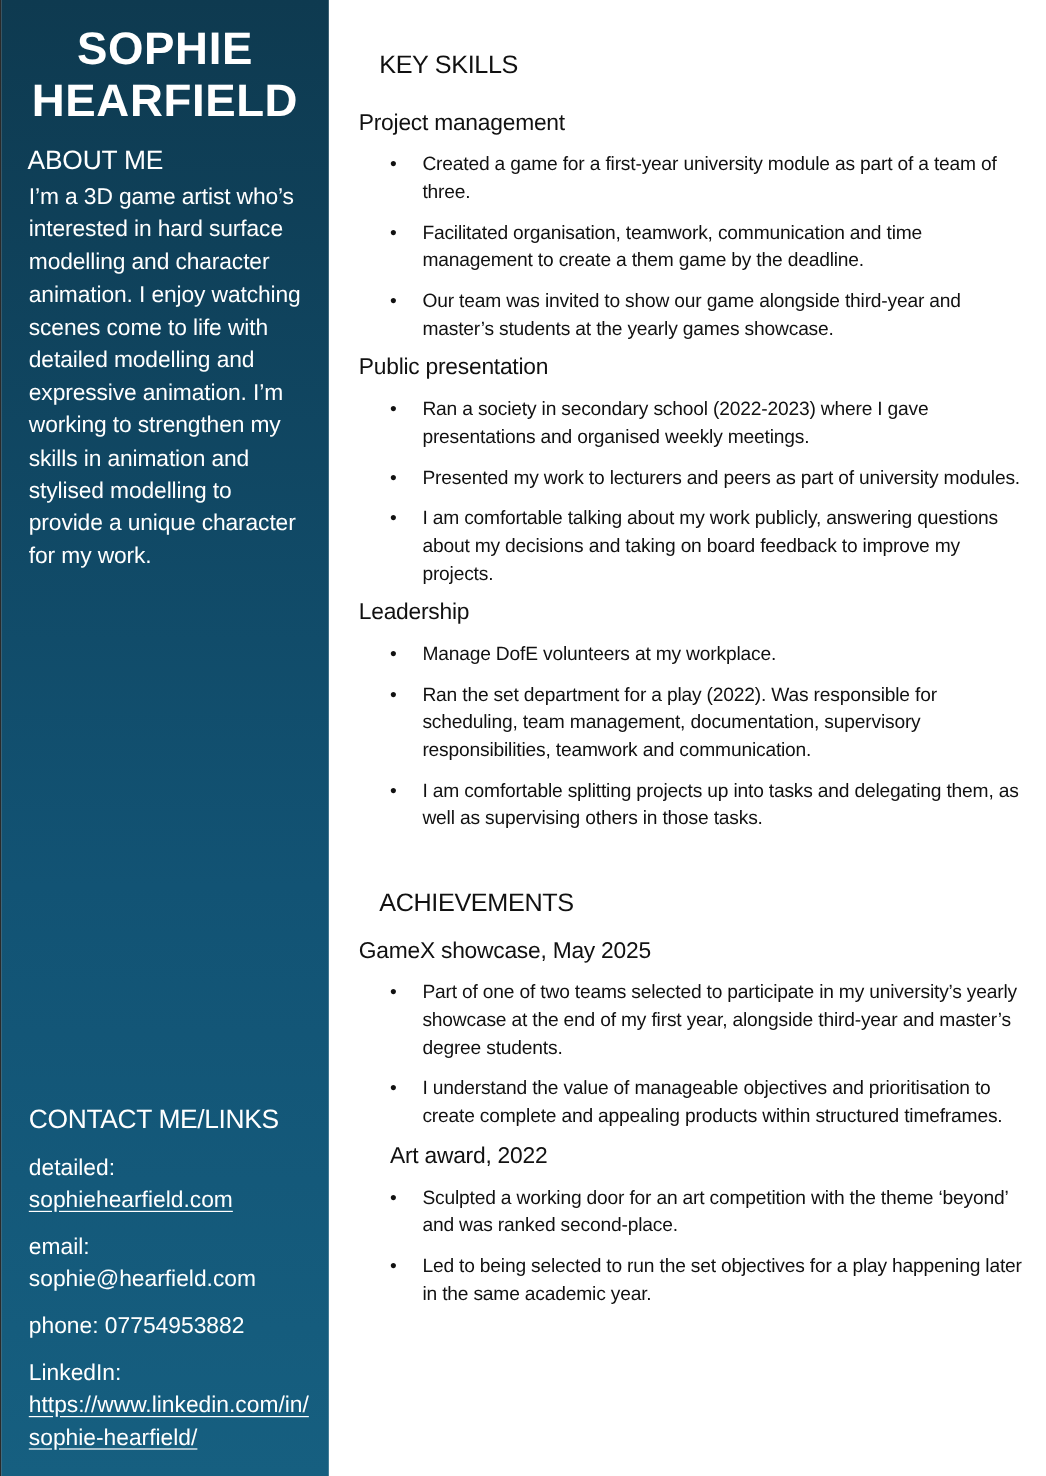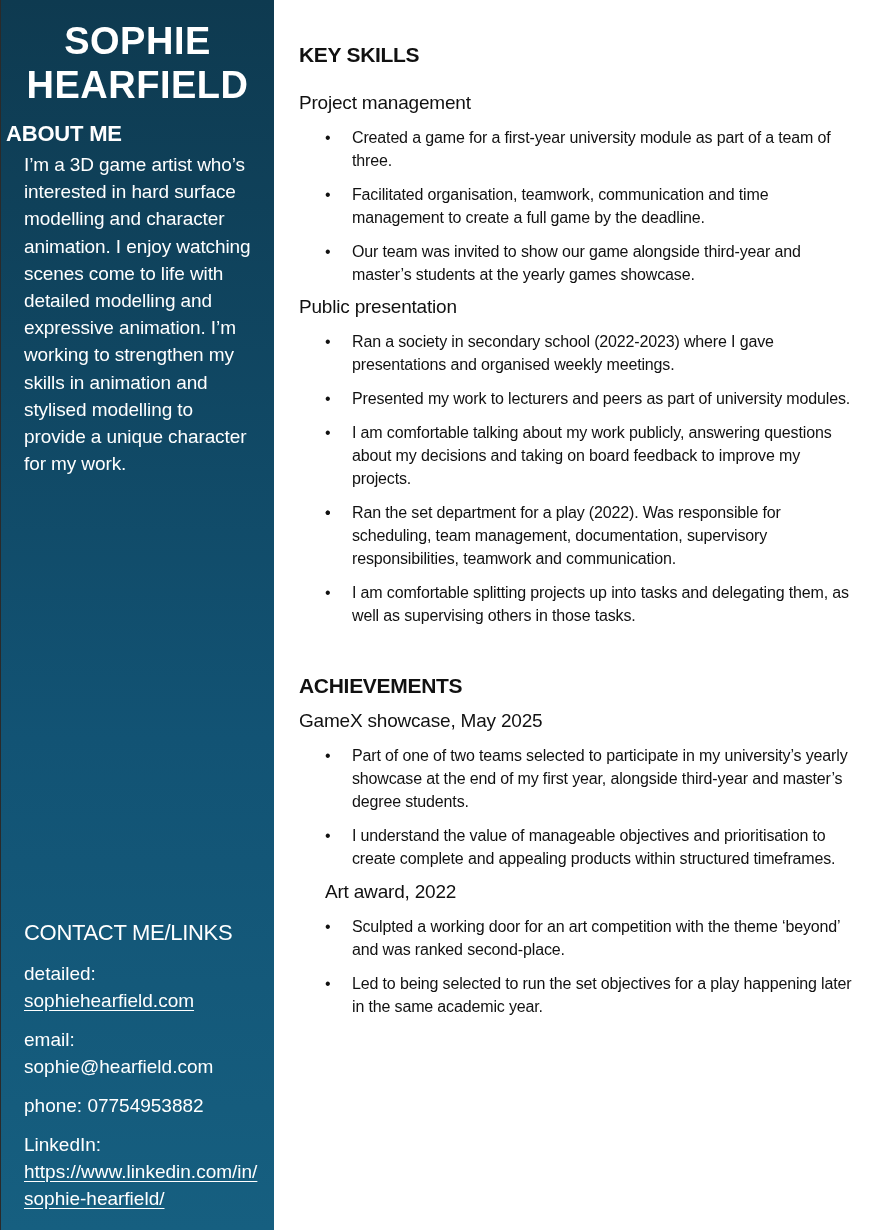--- a/index.html
+++ b/index.html
@@ -32,23 +32,23 @@
       font-size: 38px;
       line-height: 44px;
       letter-spacing: 0.5px;
       padding-top: 19px;
       margin: 0;
     }
     .name span { display: block; }
     .about-heading {
       font-size: 22px;
       margin: 0;
-      padding-left: 5px;
+      padding-left: 22px;
       margin-top: 14px;
-      font-weight: bold;
+      font-weight: normal;
       letter-spacing: -0.2px;
     }
     .about-text {
       font-size: 19px;
       line-height: 27.2px;
       padding-left: 23px;
       padding-right: 18px;
       margin-top: 4px;
       letter-spacing: -0.1px;
     }
@@ -78,22 +78,22 @@
     }
     .main {
       flex: 1;
       padding-left: 25px;
       padding-right: 20px;
       font-family: "Liberation Sans", sans-serif;
       color: #111111;
     }
     .section-heading {
       font-size: 21px;
-      font-weight: bold;
-      margin: 0;
+      font-weight: normal;
+      margin: 17px;
       letter-spacing: -0.3px;
     }
     .sub-heading {
       font-size: 19px;
       font-weight: normal;
       margin: 0;
       letter-spacing: -0.2px;
     }
     ul.bullets {
       list-style: none;
@@ -154,35 +154,36 @@
     </div>
   </aside>
 
   <main class="main">
     <h2 id="skills-heading" class="section-heading">KEY SKILLS</h2>
     <div id="skills-container">
         <div class="skill-group first">
           <h3 class="sub-heading">Project management</h3>
           <ul class="bullets">
             <li><span class="bullet-dot">•</span><span>Created a game for a first-year university module as part of a team of three.</span></li>
-            <li><span class="bullet-dot">•</span><span>Facilitated organisation, teamwork, communication and time management to create a full game by the deadline.</span></li>
+            <li><span class="bullet-dot">•</span><span>Facilitated organisation, teamwork, communication and time management to create a them game by the deadline.</span></li>
             <li><span class="bullet-dot">•</span><span>Our team was invited to show our game alongside third-year and master’s students at the yearly games showcase.</span></li>
           </ul>
         </div>
         <div class="skill-group">
           <h3 class="sub-heading after">Public presentation</h3>
           <ul class="bullets">
             <li><span class="bullet-dot">•</span><span>Ran a society in secondary school (2022-2023) where I gave presentations and organised weekly meetings.</span></li>
             <li><span class="bullet-dot">•</span><span>Presented my work to lecturers and peers as part of university modules.</span></li>
             <li><span class="bullet-dot">•</span><span>I am comfortable talking about my work publicly, answering questions about my decisions and taking on board feedback to improve my projects.</span></li>
           </ul>
         </div>
         <div class="skill-group">
-          <ul class="bullets">
-            <li><span class="bullet-dot">•</span></li>
+          <h3 class="sub-heading after">Leadership</h3>
+          <ul class="bullets">
+            <li><span class="bullet-dot">•</span><span>Manage DofE volunteers at my workplace.</span></li>
             <li><span class="bullet-dot">•</span><span>Ran the set department for a play (2022). Was responsible for scheduling, team management, documentation, supervisory responsibilities, teamwork and communication.</span></li>
             <li><span class="bullet-dot">•</span><span>I am comfortable splitting projects up into tasks and delegating them, as well as supervising others in those tasks.</span></li>
           </ul>
         </div>
       </div>
 
     <h2 id="achievements-heading" class="section-heading">ACHIEVEMENTS</h2>
     <div id="achievements-container">
         <div class="ach-group first">
           <h3 class="sub-heading">GameX showcase, May 2025</h3>

